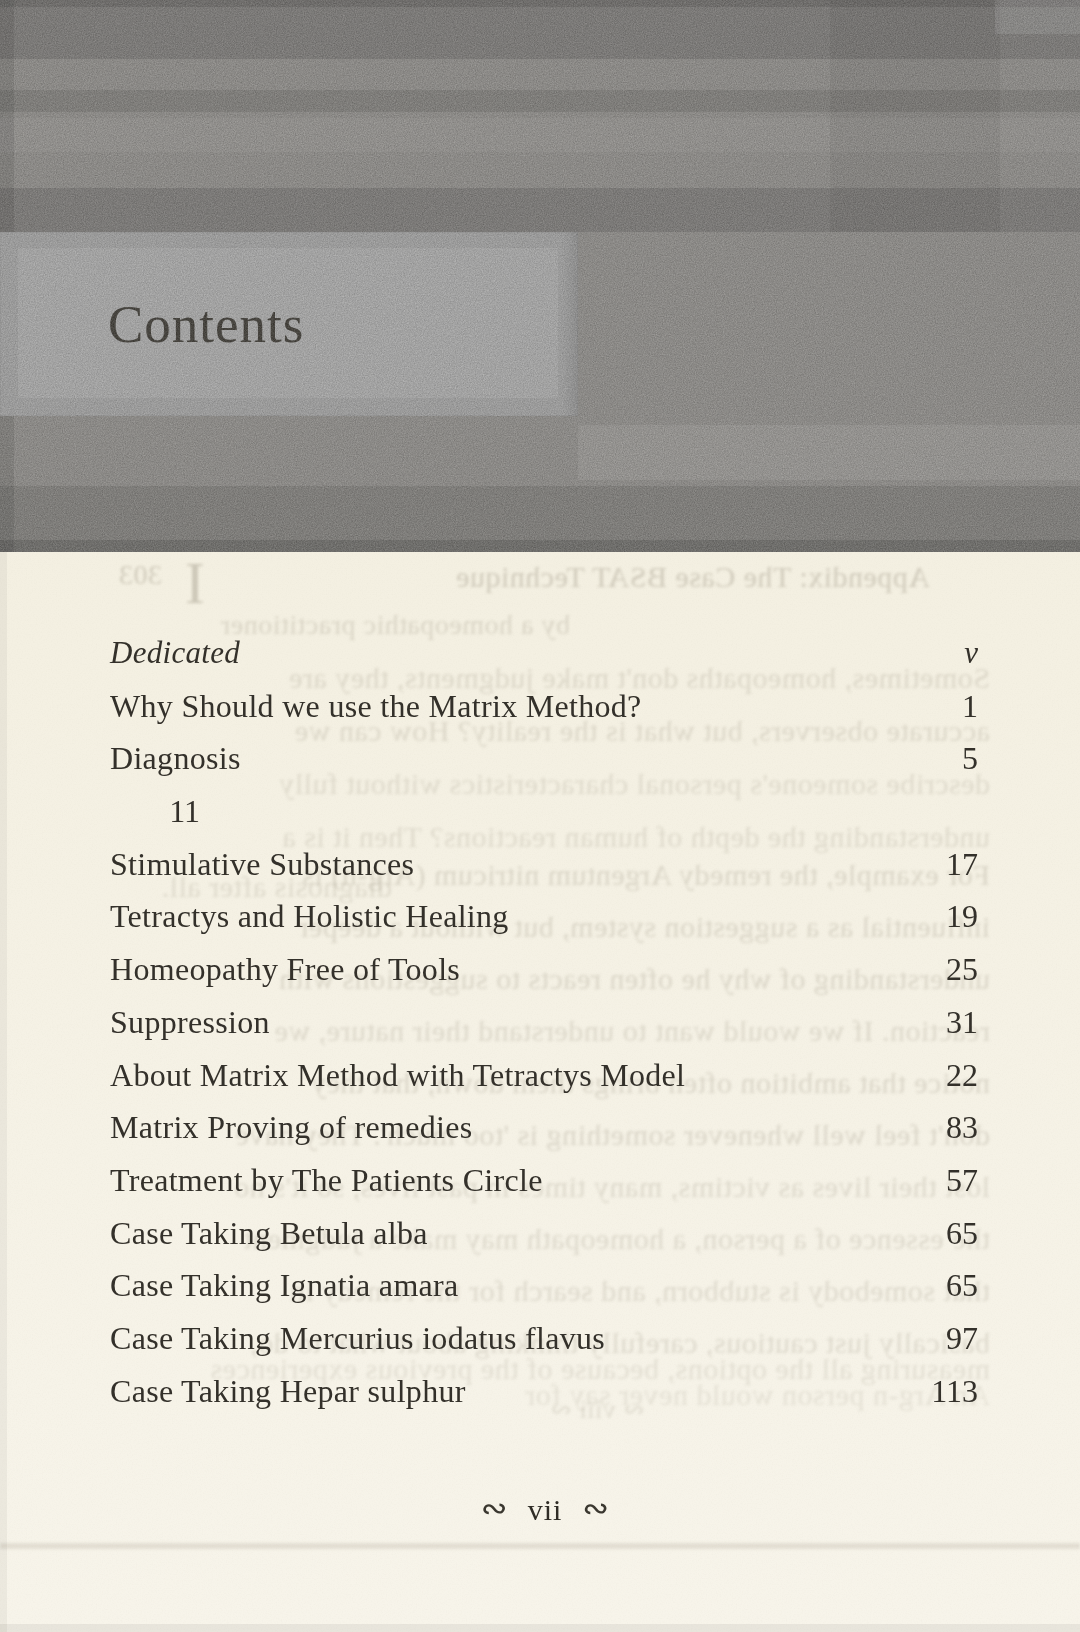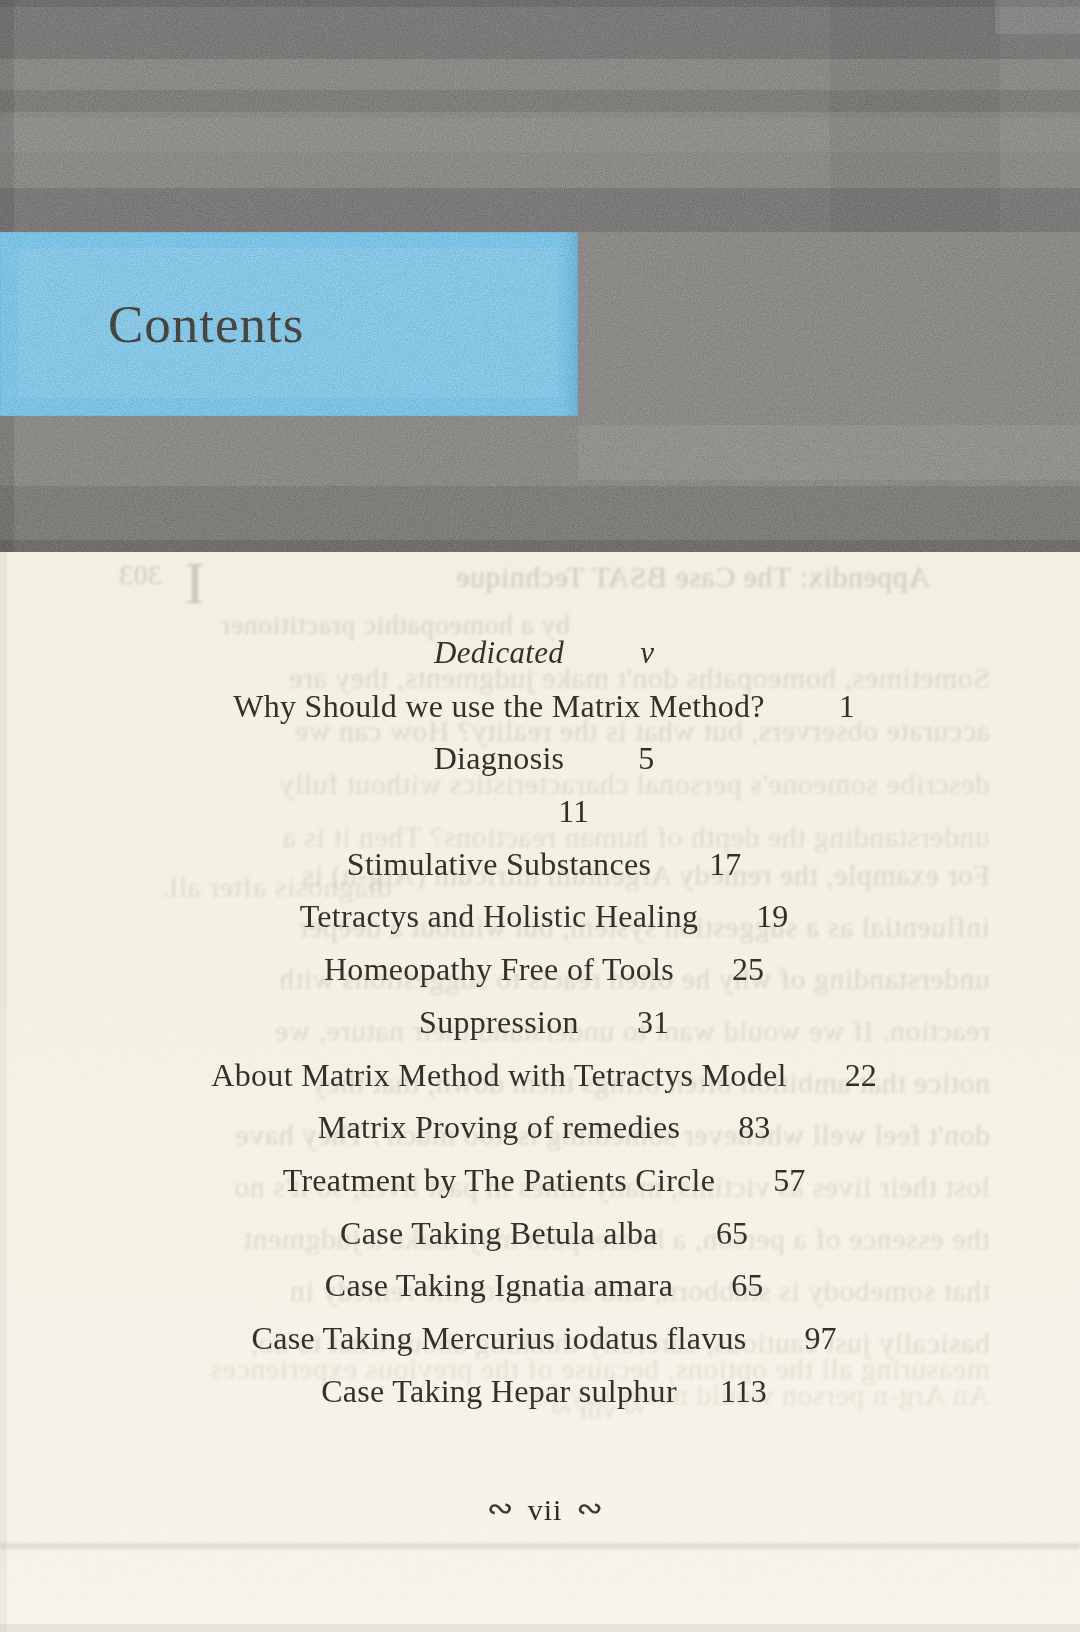--- a/index.html
+++ b/index.html
@@ -21,51 +21,51 @@
   .s-lite1{top:118px;left:0;width:1080px;height:34px;background:rgba(255,255,255,.06);}
   .s-dark2{top:188px;left:0;width:1080px;height:44px;background:rgba(0,0,0,.13);}
   .s-vert{top:0;left:830px;width:170px;height:232px;background:rgba(0,0,0,.05);}
   .s-corner{top:0;left:995px;width:85px;height:34px;background:rgba(255,255,255,.12);}
   .s-right-band{top:425px;left:578px;width:502px;height:55px;background:rgba(255,255,255,.09);}
   .s-bottom{top:486px;left:0;width:1080px;height:66px;background:rgba(0,0,0,.10);}
   .s-bottom-edge{top:540px;left:0;width:1080px;height:12px;background:rgba(0,0,0,.14);}
   .s-left-edge{top:0;left:0;width:14px;height:552px;background:rgba(0,0,0,.10);}
 
   .contents-box{position:absolute;top:232px;left:0;width:578px;height:184px;
-    background:#7dd3fc;box-shadow:inset 0 0 0 1px rgba(0,0,0,.04);}
+    background:#a3a3a3;box-shadow:inset 0 0 0 1px rgba(0,0,0,.04);}
   .contents-box-inner{position:absolute;top:16px;left:18px;right:20px;bottom:18px;
     background:rgba(255,255,255,.10);}
   .contents-box-seam{position:absolute;top:0;right:0;width:16px;height:100%;
     background:linear-gradient(90deg,rgba(0,0,0,0),rgba(0,0,0,.10));}
   .contents-title{position:absolute;top:62px;left:108px;margin:0;
     font-size:53px;font-weight:normal;letter-spacing:1px;color:#3e3b35;}
 
   svg.grain{position:absolute;top:0;left:0;pointer-events:none;}
   svg.paper-grain{position:absolute;top:552px;left:0;pointer-events:none;z-index:4;}
 
   
   .ghost-layer{position:absolute;inset:0;z-index:2;pointer-events:none;}
   .ghost-line{position:absolute;transform:scaleX(-1);filter:blur(1.4px);
     color:#7c7462;font-size:30px;white-space:nowrap;overflow:hidden;
     letter-spacing:.5px;line-height:1.1;}
 
   
   .toc{position:absolute;top:627px;left:110px;width:868px;z-index:3;}
-  .toc-row{display:flex;justify-content:center;align-items:baseline;
+  .toc-row{display:flex;justify-content:space-between;align-items:baseline;
     height:52.7px;line-height:52.7px;}
   .toc-title{font-size:32px;color:#33302a;letter-spacing:.3px;}
   .toc-page{font-size:32px;color:#33302a;text-align:right;min-width:90px;}
   .toc-row.italic .toc-title,.toc-row.italic .toc-page{font-style:italic;font-size:31px;}
 
   
   .folio{position:absolute;top:1490px;left:0;width:1090px;text-align:center;z-index:3;
     font-size:30px;color:#2f2c26;}
   .folio .orn{font-family:"DejaVu Sans","DejaVu Serif",sans-serif;font-size:32px;
     color:#3a372f;position:relative;top:-1px;}
-  .folio .num{margin:0 14px;letter-spacing:1px;}
+  .folio .num{margin:0 20px;letter-spacing:1px;}
 
   
   .smudge-line{position:absolute;top:1543px;left:0;width:1080px;height:6px;z-index:2;
     background:rgba(130,120,100,.16);filter:blur(1.5px);}
   .paper-left-edge{position:absolute;top:552px;left:0;width:7px;height:1080px;
     background:rgba(0,0,0,.045);z-index:2;}
   .paper-bottom-edge{position:absolute;top:1624px;left:0;width:1080px;height:8px;
     background:rgba(0,0,0,.06);z-index:2;}
 </style>
 </head>

